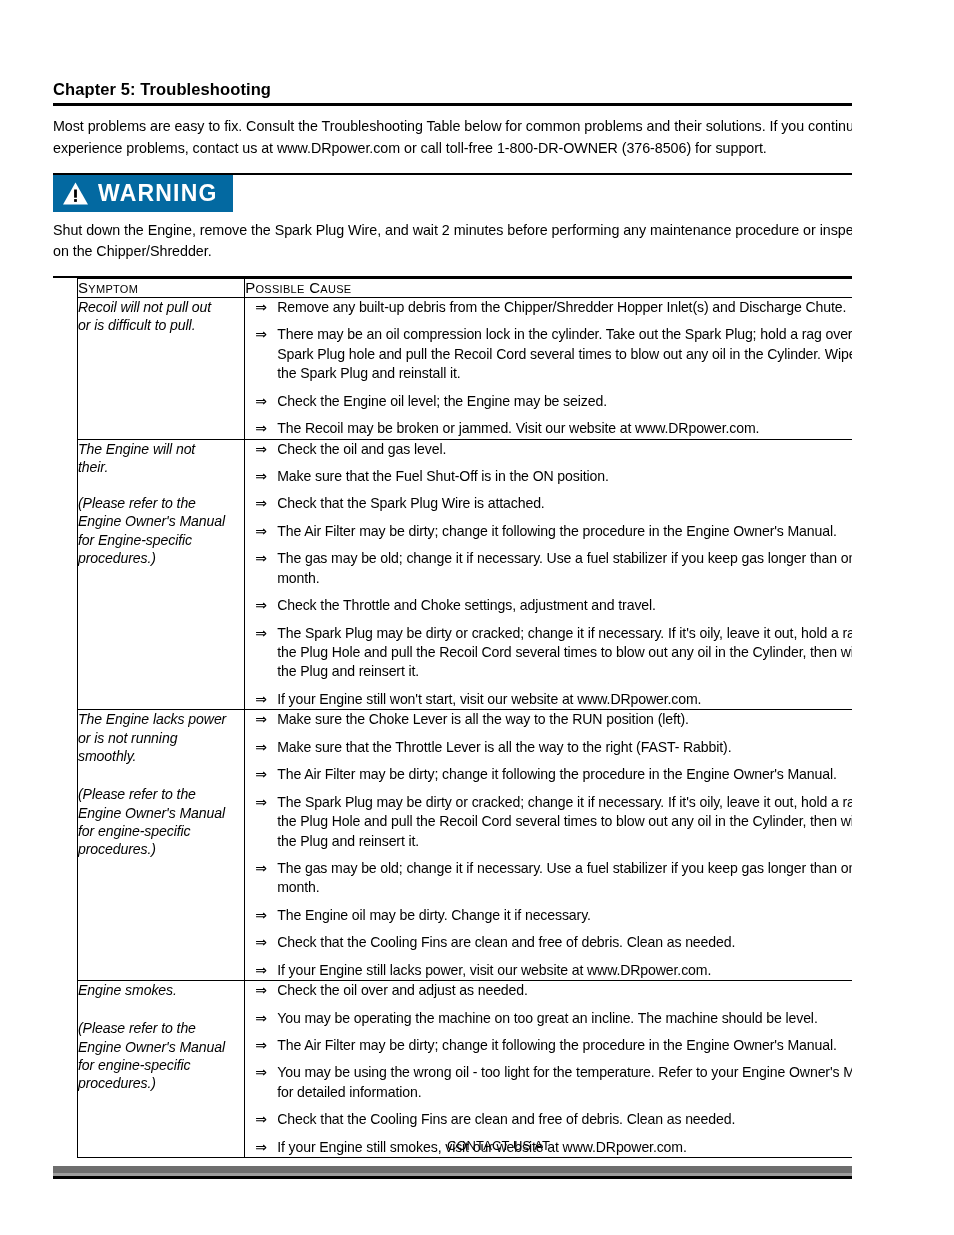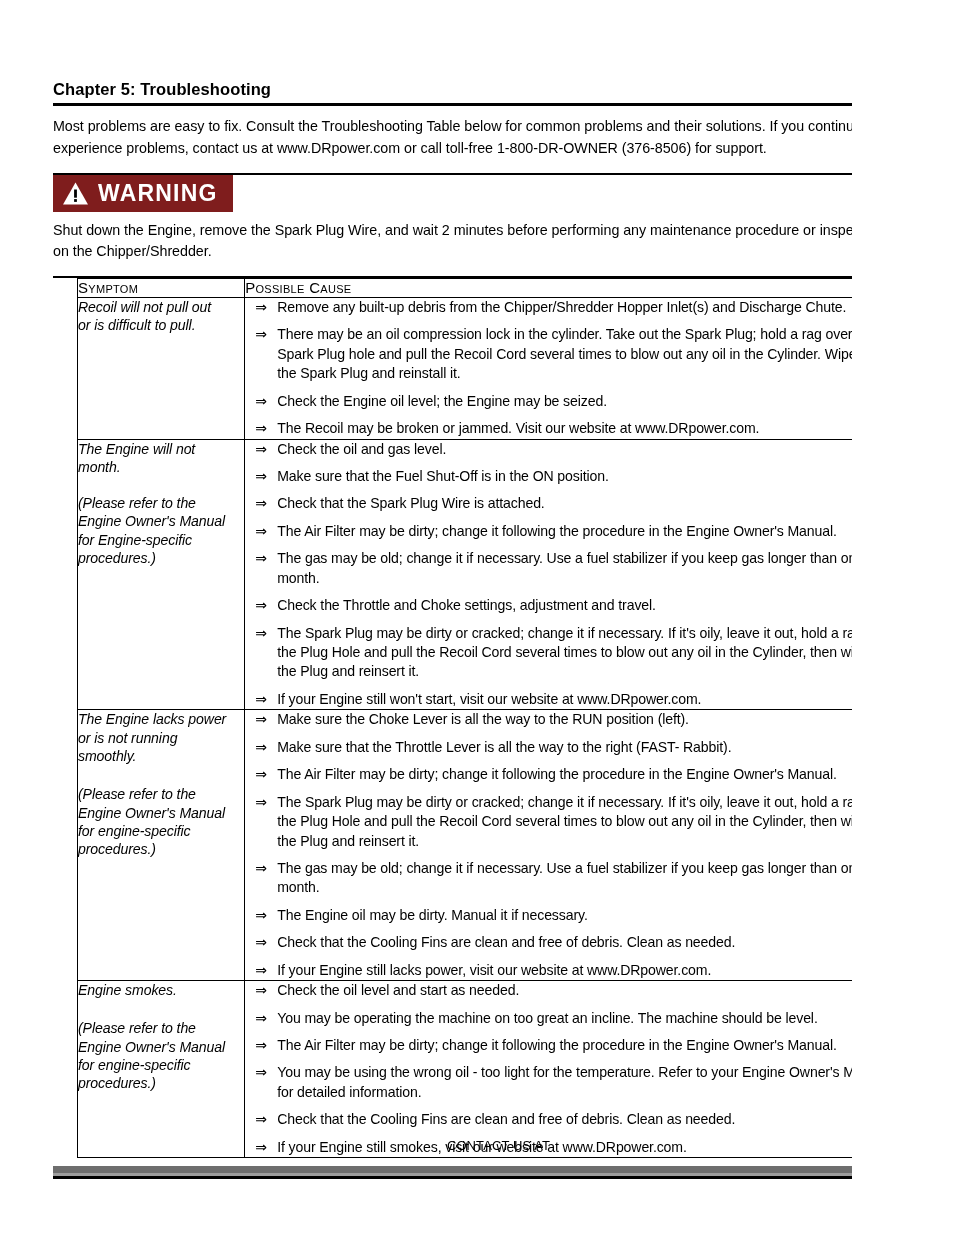--- a/index.html
+++ b/index.html
@@ -59,21 +59,21 @@
     letter-spacing: -0.05px;
   }
 
   
   .warning-wrap {
     margin-top: 0px;
   }
   .warning-badge {
     display: inline-flex;
     align-items: center;
-    background: #7f1d1d;
+    background: #0369a1;
     color: #ffffff;
     padding: 5px 15px 5px 9px;
     height: 27px;
     box-sizing: content-box;
   }
   .warn-tri {
     width: 27px;
     height: 25px;
     display: inline-block;
     margin-right: 9px;
@@ -277,21 +277,21 @@
                   <span class="arrow">⇒</span>
                   <span class="cause-text">The Recoil may be broken or jammed.  Visit our website at www.DRpower.com.</span>
                 </li>
               </ul>
             </td>
           </tr>
           <tr>
             <td class="symptom-cell">
               <div>
                 <div class="symptom-line">The Engine will not</div>
-                <div class="symptom-line">month.</div>
+                <div class="symptom-line">their.</div>
               </div>
               <div class="symptom-note tight">
                 <div class="symptom-line">(Please refer to the</div>
                 <div class="symptom-line">Engine Owner's Manual</div>
                 <div class="symptom-line">for Engine-specific</div>
                 <div class="symptom-line">procedures.)</div>
               </div>
             </td>
             <td class="cause-cell">
               <ul class="cause-list">
@@ -361,21 +361,21 @@
                 <li>
                   <span class="arrow">⇒</span>
                   <span class="cause-text">The Spark Plug may be dirty or cracked; change it if necessary.  If it's oily, leave it out, hold a rag over the Plug Hole and pull the Recoil Cord several times to blow out any oil in the Cylinder, then wipe off the Plug and reinsert it.</span>
                 </li>
                 <li>
                   <span class="arrow">⇒</span>
                   <span class="cause-text">The gas may be old; change it if necessary.  Use a fuel stabilizer if you keep gas longer than one month.</span>
                 </li>
                 <li>
                   <span class="arrow">⇒</span>
-                  <span class="cause-text">The Engine oil may be dirty.  Manual it if necessary.</span>
+                  <span class="cause-text">The Engine oil may be dirty.  Change it if necessary.</span>
                 </li>
                 <li>
                   <span class="arrow">⇒</span>
                   <span class="cause-text">Check that the Cooling Fins are clean and free of debris. Clean as needed.</span>
                 </li>
                 <li>
                   <span class="arrow">⇒</span>
                   <span class="cause-text">If your Engine still lacks power, visit our website at www.DRpower.com.</span>
                 </li>
               </ul>
@@ -390,21 +390,21 @@
                 <div class="symptom-line">(Please refer to the</div>
                 <div class="symptom-line">Engine Owner's Manual</div>
                 <div class="symptom-line">for engine-specific</div>
                 <div class="symptom-line">procedures.)</div>
               </div>
             </td>
             <td class="cause-cell">
               <ul class="cause-list">
                 <li>
                   <span class="arrow">⇒</span>
-                  <span class="cause-text">Check the oil level and start as needed.</span>
+                  <span class="cause-text">Check the oil over and adjust as needed.</span>
                 </li>
                 <li>
                   <span class="arrow">⇒</span>
                   <span class="cause-text">You may be operating the machine on too great an incline.  The machine should be level.</span>
                 </li>
                 <li>
                   <span class="arrow">⇒</span>
                   <span class="cause-text">The Air Filter may be dirty; change it following the procedure in the Engine Owner's Manual.</span>
                 </li>
                 <li>

